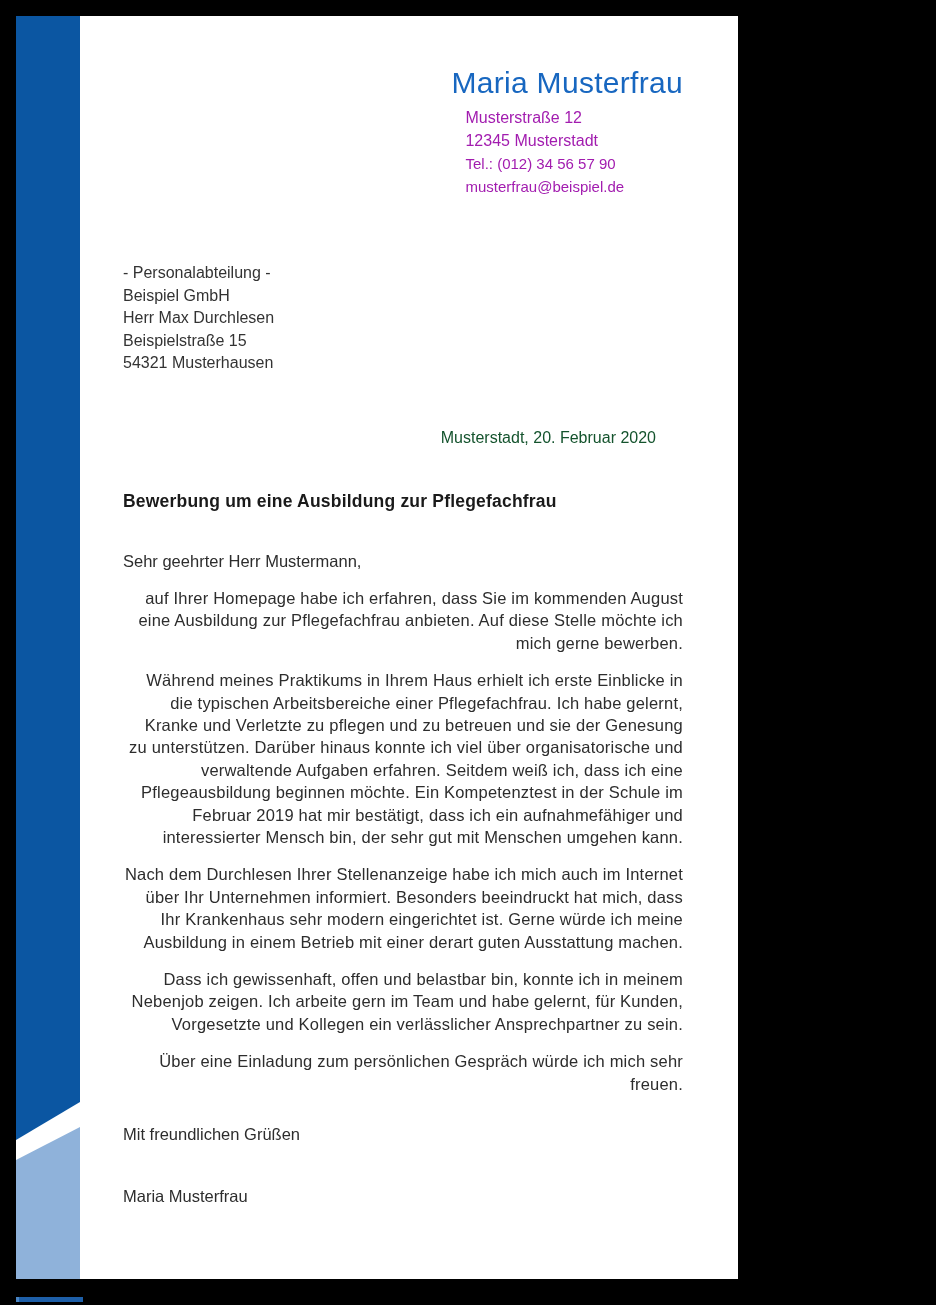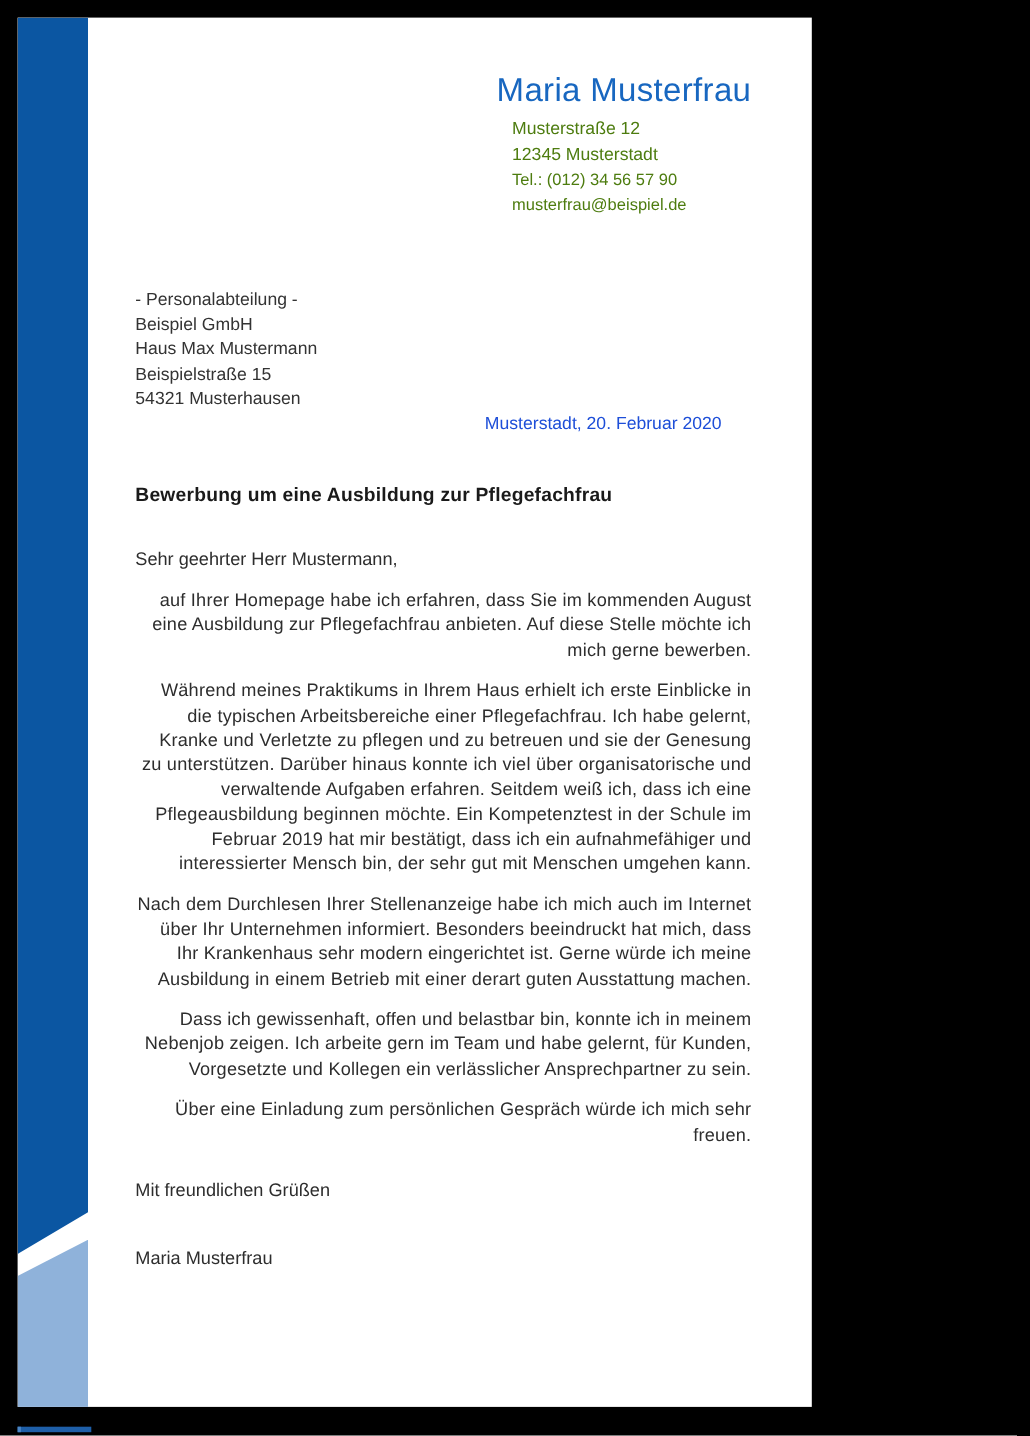--- a/index.html
+++ b/index.html
@@ -36,24 +36,24 @@
   }
   .header{
     margin-top:50px;
     display:flex;justify-content:flex-end;
   }
   .header-inner{text-align:left;}
   .sender-name{
     font-size:30px;line-height:34px;font-weight:500;
     color:#1867C0;letter-spacing:.3px;margin:0 0 6px 0;
   }
-  .sender-line{font-size:16px;line-height:23px;color:#4d7c0f;padding-left:14px;}
+  .sender-line{font-size:16px;line-height:23px;color:#a21caf;padding-left:14px;}
   .sender-line.small{font-size:15px;}
   .recipient{margin-top:64px;font-size:16px;line-height:22.5px;color:#333;}
-  .date-row{text-align:right;padding-right:27px;font-size:16px;line-height:22px;color:#1d4ed8;}
+  .date-row{margin-top:52px;text-align:right;padding-right:27px;font-size:16px;line-height:22px;color:#14532d;}
   .subject{margin-top:42px;font-size:17.5px;font-weight:700;color:#1a1a1a;letter-spacing:.2px;}
   .salutation{margin-top:38px;font-size:16.5px;line-height:22.4px;}
   .para{max-width:712px;margin:15px 0 0 0;font-size:16.5px;line-height:22.4px;letter-spacing:.2px;color:#2d2d2d;text-align:right;}
   .valediction{margin-top:28px;font-size:16.5px;line-height:22.4px;}
   .signature{margin-top:40px;font-size:16.5px;line-height:22.4px;}
 </style>
 </head>
 <body>
 
 <div class="paper">
@@ -69,21 +69,21 @@
         <div class="sender-line">Musterstraße 12</div>
         <div class="sender-line">12345 Musterstadt</div>
         <div class="sender-line small">Tel.: (012) 34 56 57 90</div>
         <div class="sender-line small">musterfrau@beispiel.de</div>
       </div>
     </div>
 
     <div class="recipient">
       <div>- Personalabteilung -</div>
       <div>Beispiel GmbH</div>
-      <div>Haus Max Mustermann</div>
+      <div>Herr Max Durchlesen</div>
       <div>Beispielstraße 15</div>
       <div>54321 Musterhausen</div>
     </div>
 
     <div class="date-row">Musterstadt, 20. Februar 2020</div>
 
     <div class="subject">Bewerbung um eine Ausbildung zur Pflegefachfrau</div>
 
     <div class="salutation">Sehr geehrter Herr Mustermann,</div>
 

